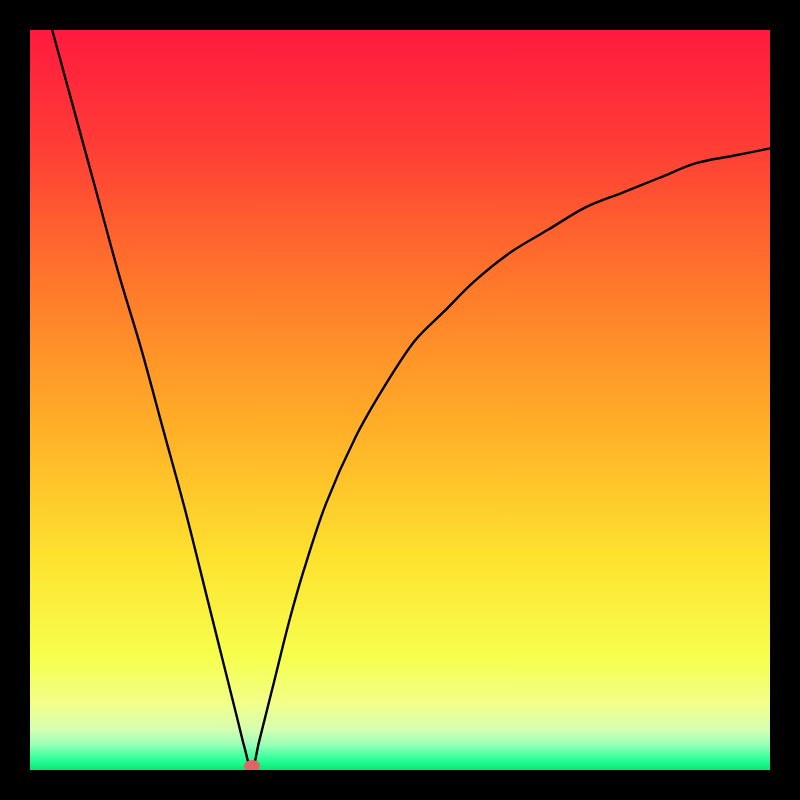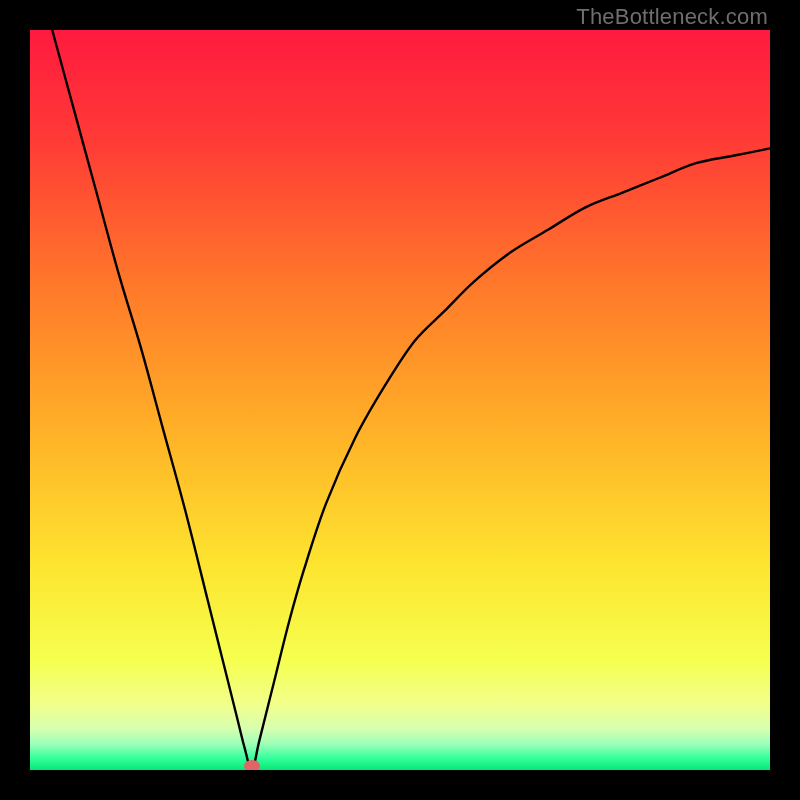--- a/index.html
+++ b/index.html
@@ -37,21 +37,20 @@
     letter-spacing: 0.2px;
   }
   svg {
     display: block;
   }
 </style>
 </head>
 <body>
 
 <div class="frame">
-  <div class="watermark">TheBottleneck.com</div>
 
   <div class="plot-area">
     <svg id="chart-svg" width="740" height="740" viewBox="0 0 740 740">
         <defs>
           <linearGradient id="bg-grad" x1="0" y1="0" x2="0" y2="1">
             <stop offset="0%" stop-color="#ff1a3f"></stop>
             <stop offset="15%" stop-color="#ff3b36"></stop>
             <stop offset="35%" stop-color="#ff7a2a"></stop>
             <stop offset="55.00000000000001%" stop-color="#ffb327"></stop>
             <stop offset="72%" stop-color="#fde42f"></stop>

